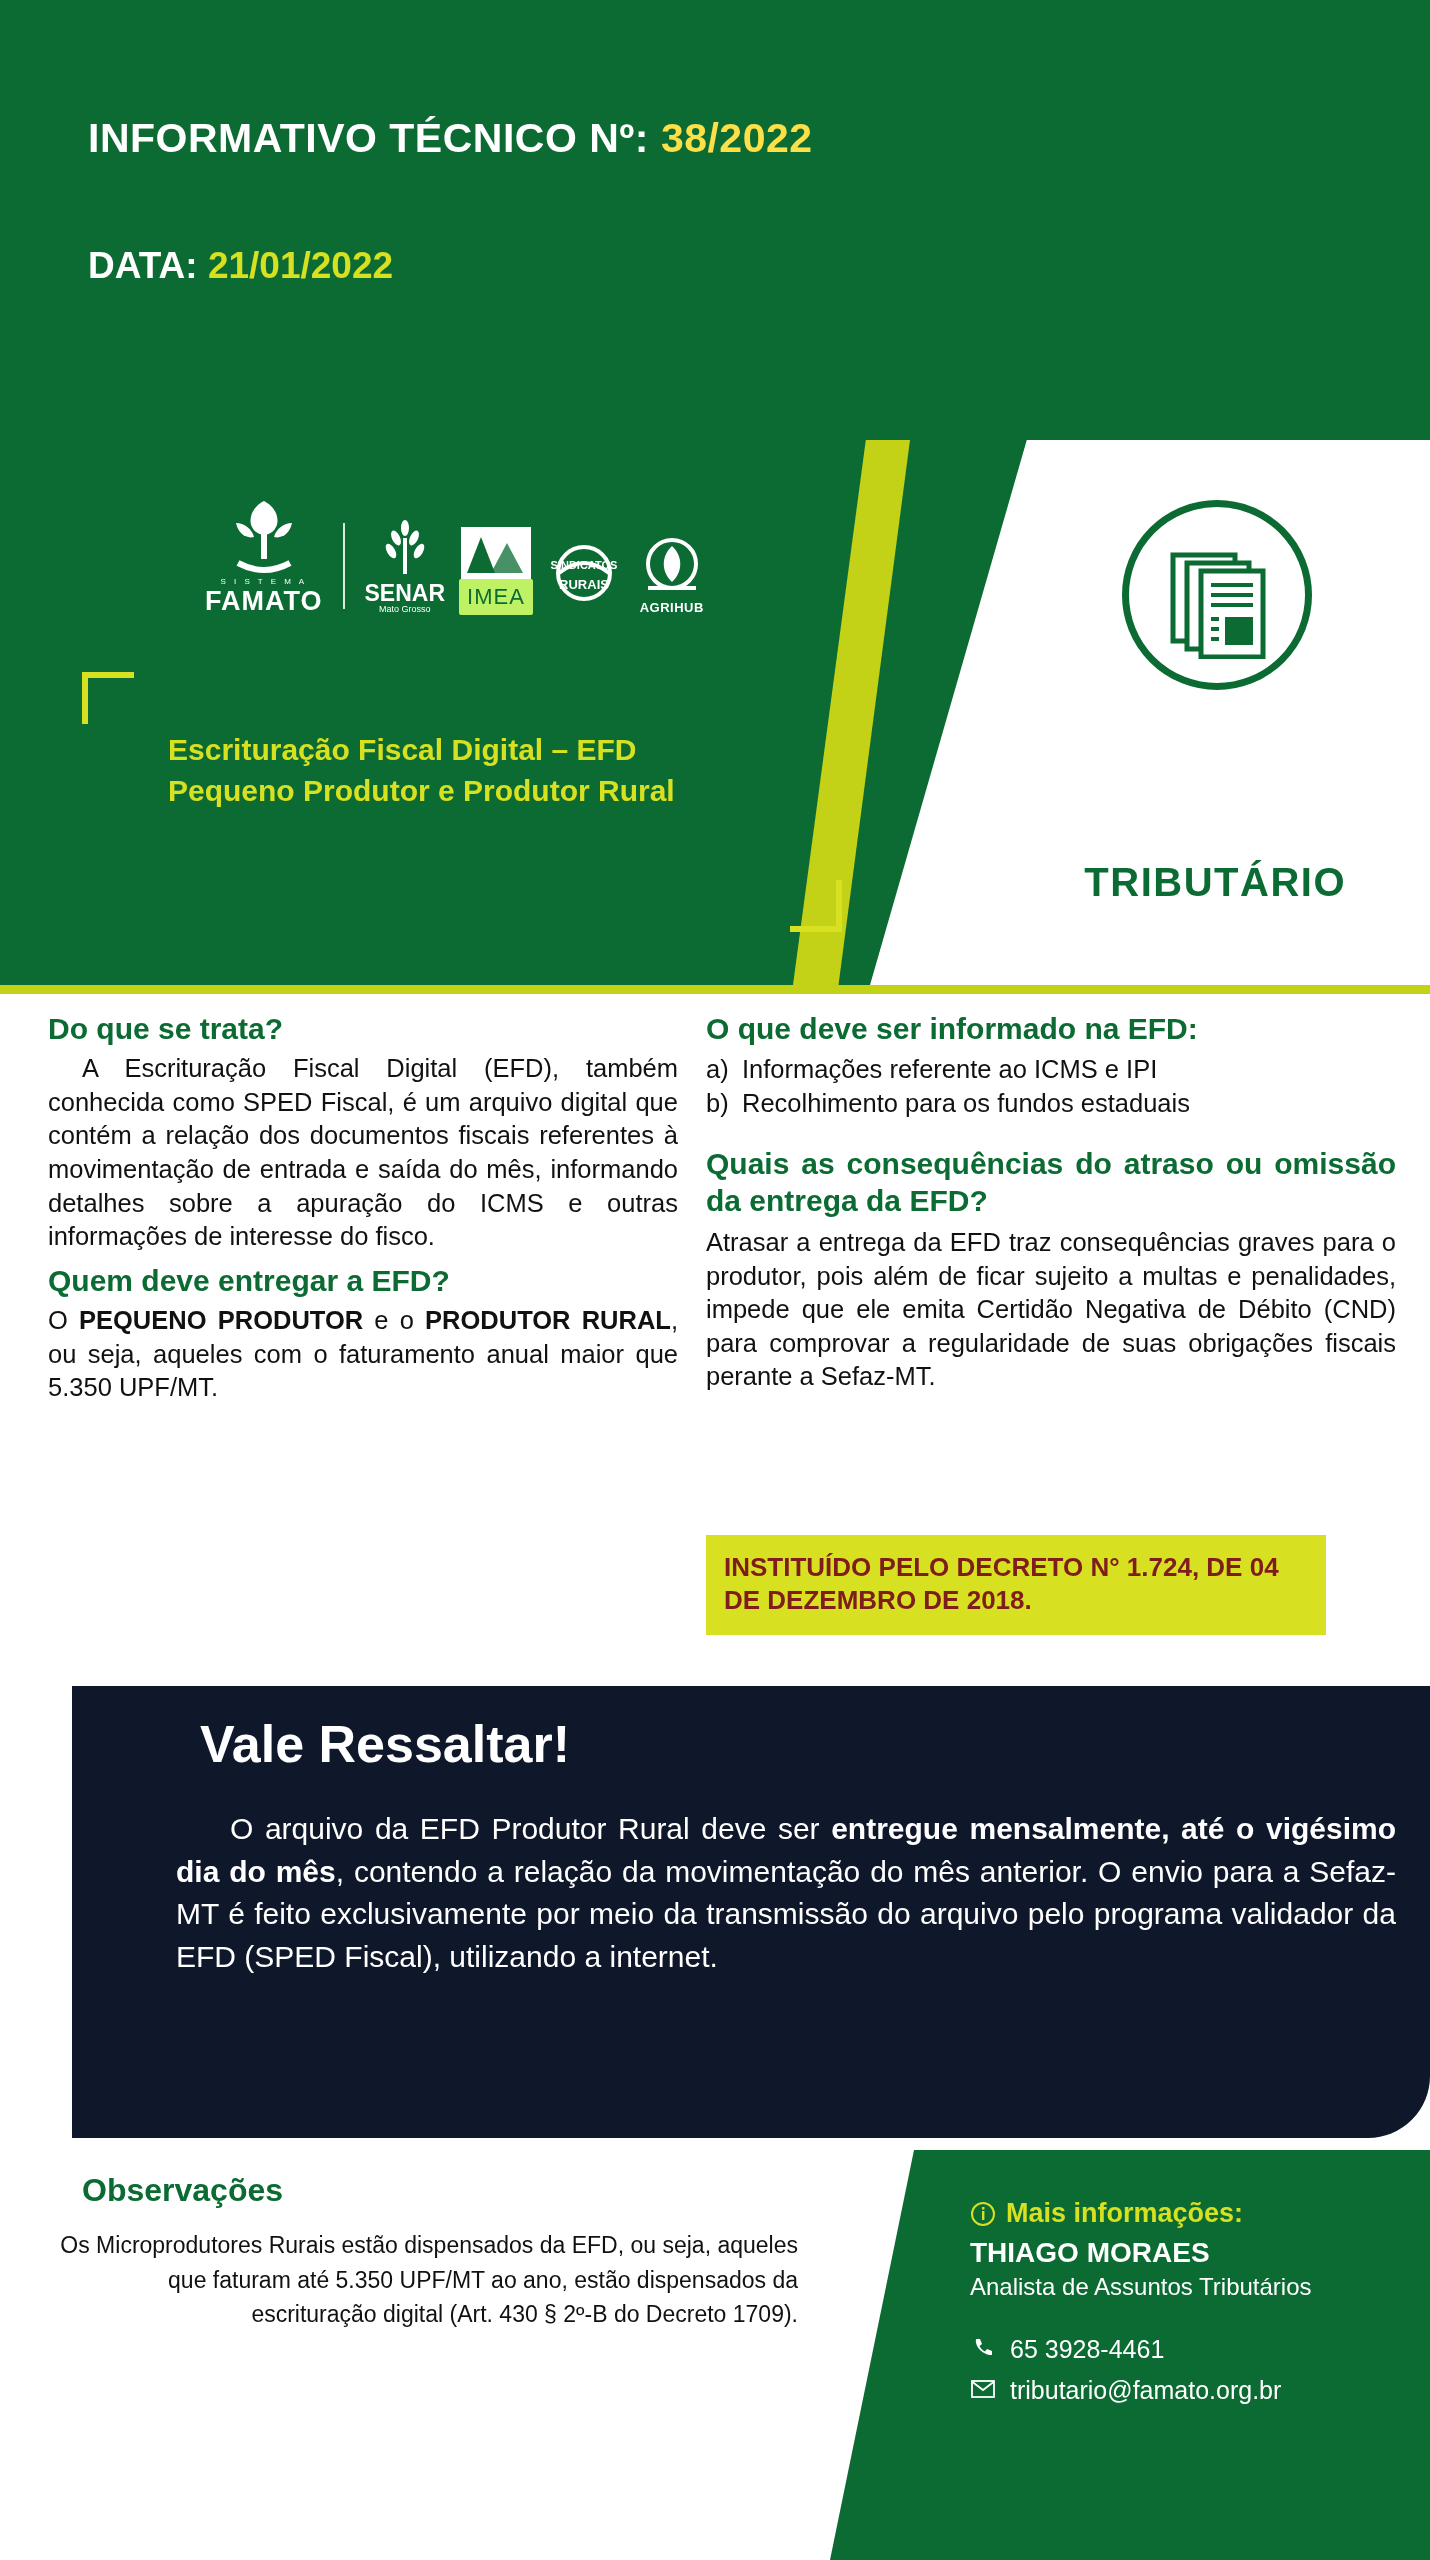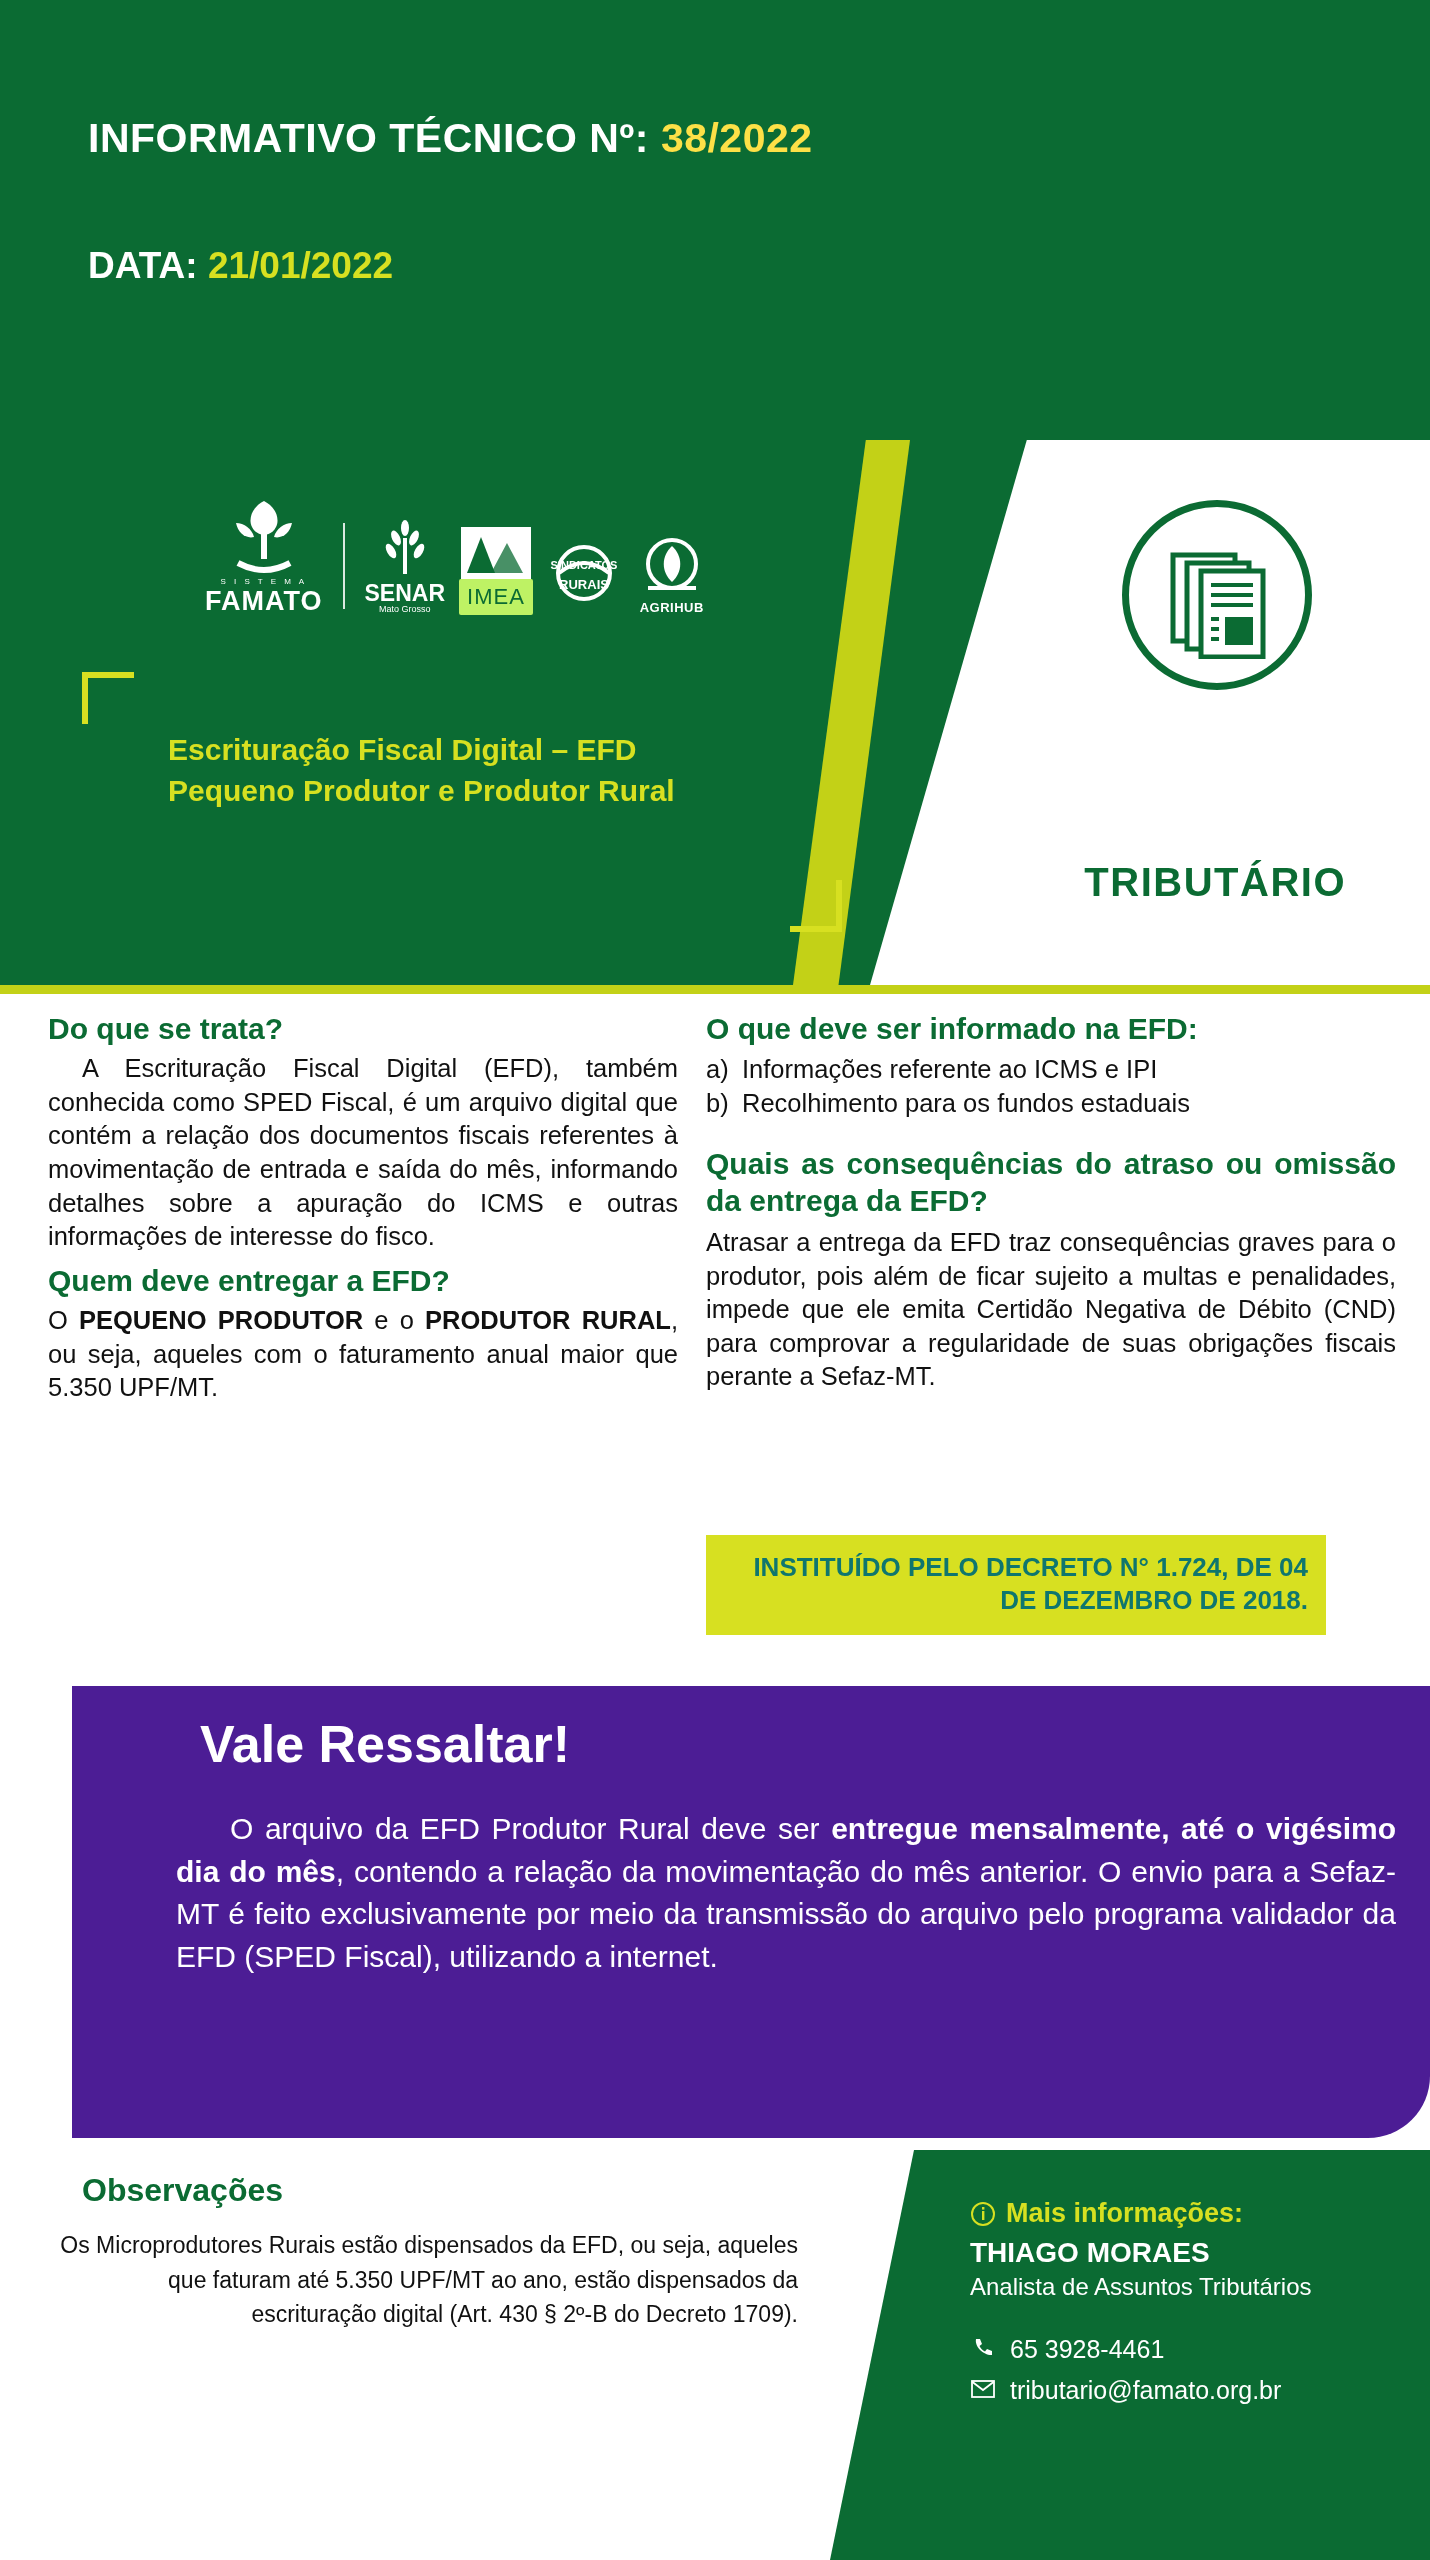--- a/index.html
+++ b/index.html
@@ -186,34 +186,33 @@
   .list-row .mark { width: 26px; flex: none; }
 
   .decree-box {
     position: absolute;
     left: 706px; top: 1535px;
     width: 620px;
     background: #d7e021;
     padding: 16px 18px 18px 18px;
   }
   .decree-box .txt {
-    color: #0f766e;
+    color: #7f1d1d;
     font-weight: bold;
     font-size: 26px;
     line-height: 1.26;
-    text-align: right;
   }
 
   
   .vale {
     position: absolute;
     left: 72px; top: 1686px;
     width: 1358px;
     height: 452px;
-    background: #4c1d95;
+    background: #0f172a;
     border-radius: 0 0 62px 0;
   }
   .vale-title {
     position: absolute;
     left: 128px; top: 28px;
     font-size: 52px;
     font-weight: bold;
     color: #ffffff;
   }
   .vale-text {

